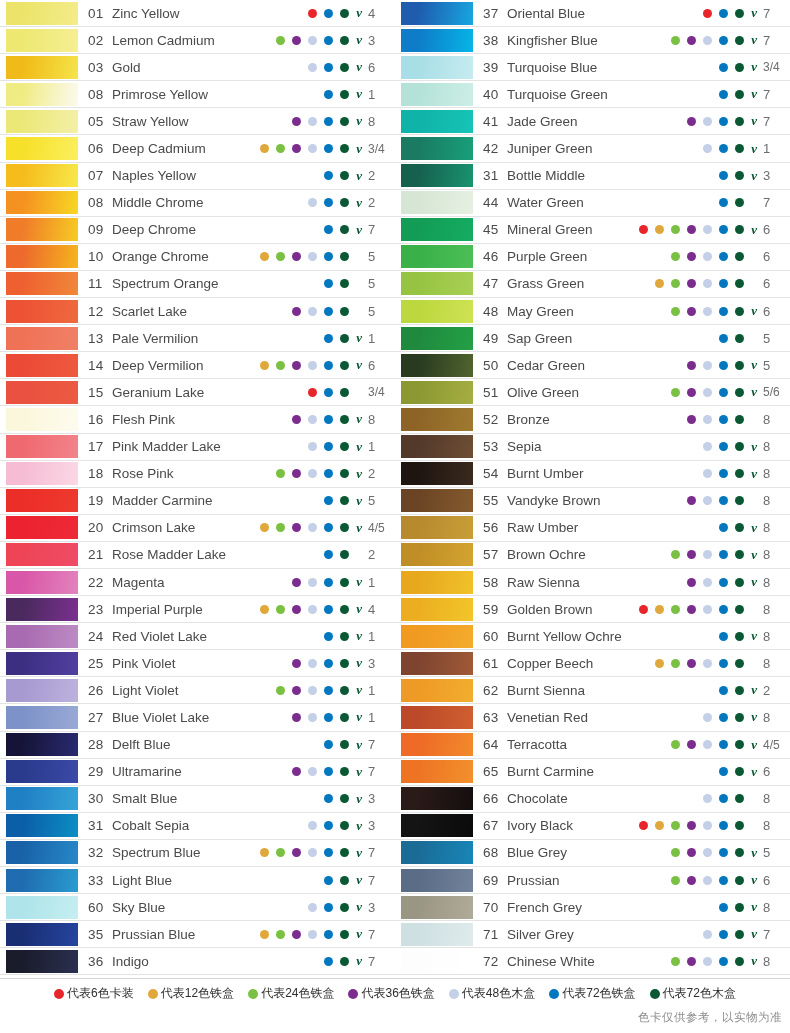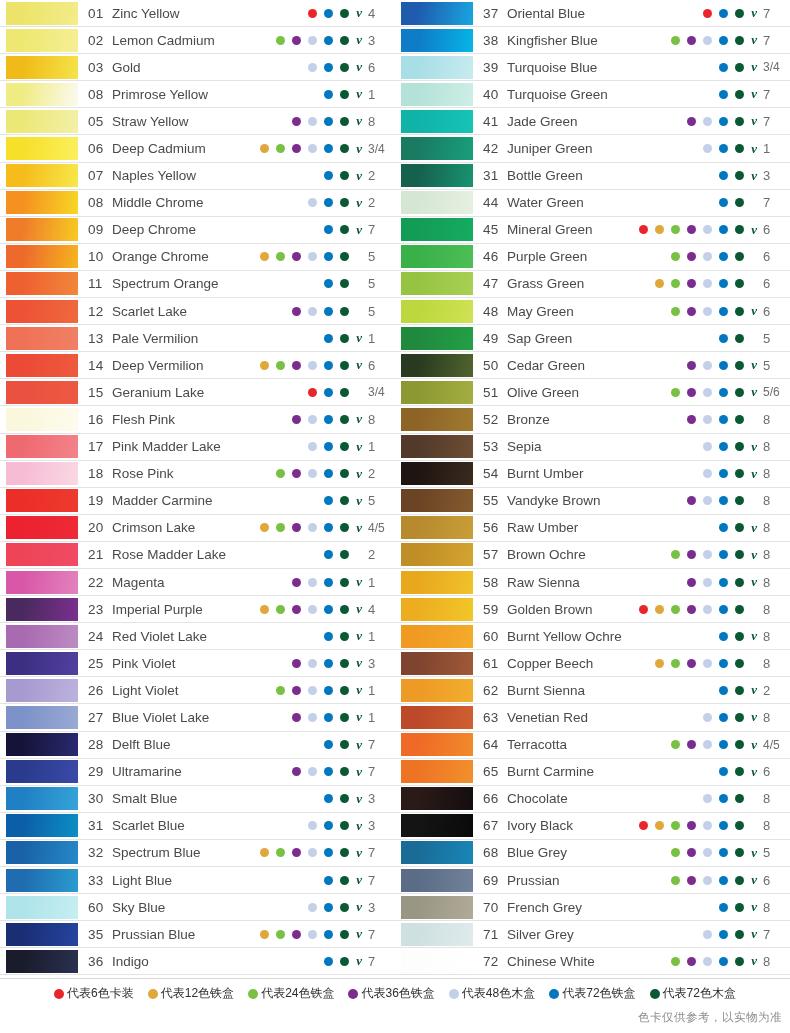--- a/index.html
+++ b/index.html
@@ -503,21 +503,21 @@
           <div class="dots">
             <span class="dot" style="background: rgb(0, 119, 191); left: 94px;"></span>
             <span class="dot" style="background: rgb(11, 89, 52); left: 110px;"></span>
             <span class="vmark">v</span>
           </div>
           <div class="lvl">3</div>
         </div>
         <div class="row">
           <div class="swatch" style="background: linear-gradient(100deg, rgb(11, 95, 168) 0%, rgb(11, 95, 168) 25%, rgb(12, 143, 196) 100%);"></div>
           <div class="num">31</div>
-          <div class="pname">Scarlet Blue</div>
+          <div class="pname">Cobalt Sepia</div>
           <div class="dots">
             <span class="dot" style="background: rgb(195, 208, 232); left: 78px;"></span>
             <span class="dot" style="background: rgb(0, 119, 191); left: 94px;"></span>
             <span class="dot" style="background: rgb(11, 89, 52); left: 110px;"></span>
             <span class="vmark">v</span>
           </div>
           <div class="lvl">3</div>
         </div>
         <div class="row">
           <div class="swatch" style="background: linear-gradient(100deg, rgb(25, 98, 168) 0%, rgb(25, 98, 168) 25%, rgb(38, 136, 200) 100%);"></div>
@@ -654,21 +654,21 @@
             <span class="dot" style="background: rgb(195, 208, 232); left: 78px;"></span>
             <span class="dot" style="background: rgb(0, 119, 191); left: 94px;"></span>
             <span class="dot" style="background: rgb(11, 89, 52); left: 110px;"></span>
             <span class="vmark">v</span>
           </div>
           <div class="lvl">1</div>
         </div>
         <div class="row">
           <div class="swatch" style="background: linear-gradient(100deg, rgb(22, 96, 78) 0%, rgb(22, 96, 78) 25%, rgb(25, 148, 112) 100%);"></div>
           <div class="num">31</div>
-          <div class="pname">Bottle Green</div>
+          <div class="pname">Bottle Middle</div>
           <div class="dots">
             <span class="dot" style="background: rgb(0, 119, 191); left: 94px;"></span>
             <span class="dot" style="background: rgb(11, 89, 52); left: 110px;"></span>
             <span class="vmark">v</span>
           </div>
           <div class="lvl">3</div>
         </div>
         <div class="row">
           <div class="swatch" style="background: linear-gradient(100deg, rgb(214, 230, 212) 0%, rgb(214, 230, 212) 25%, rgb(230, 240, 226) 100%);"></div>
           <div class="num">44</div>

